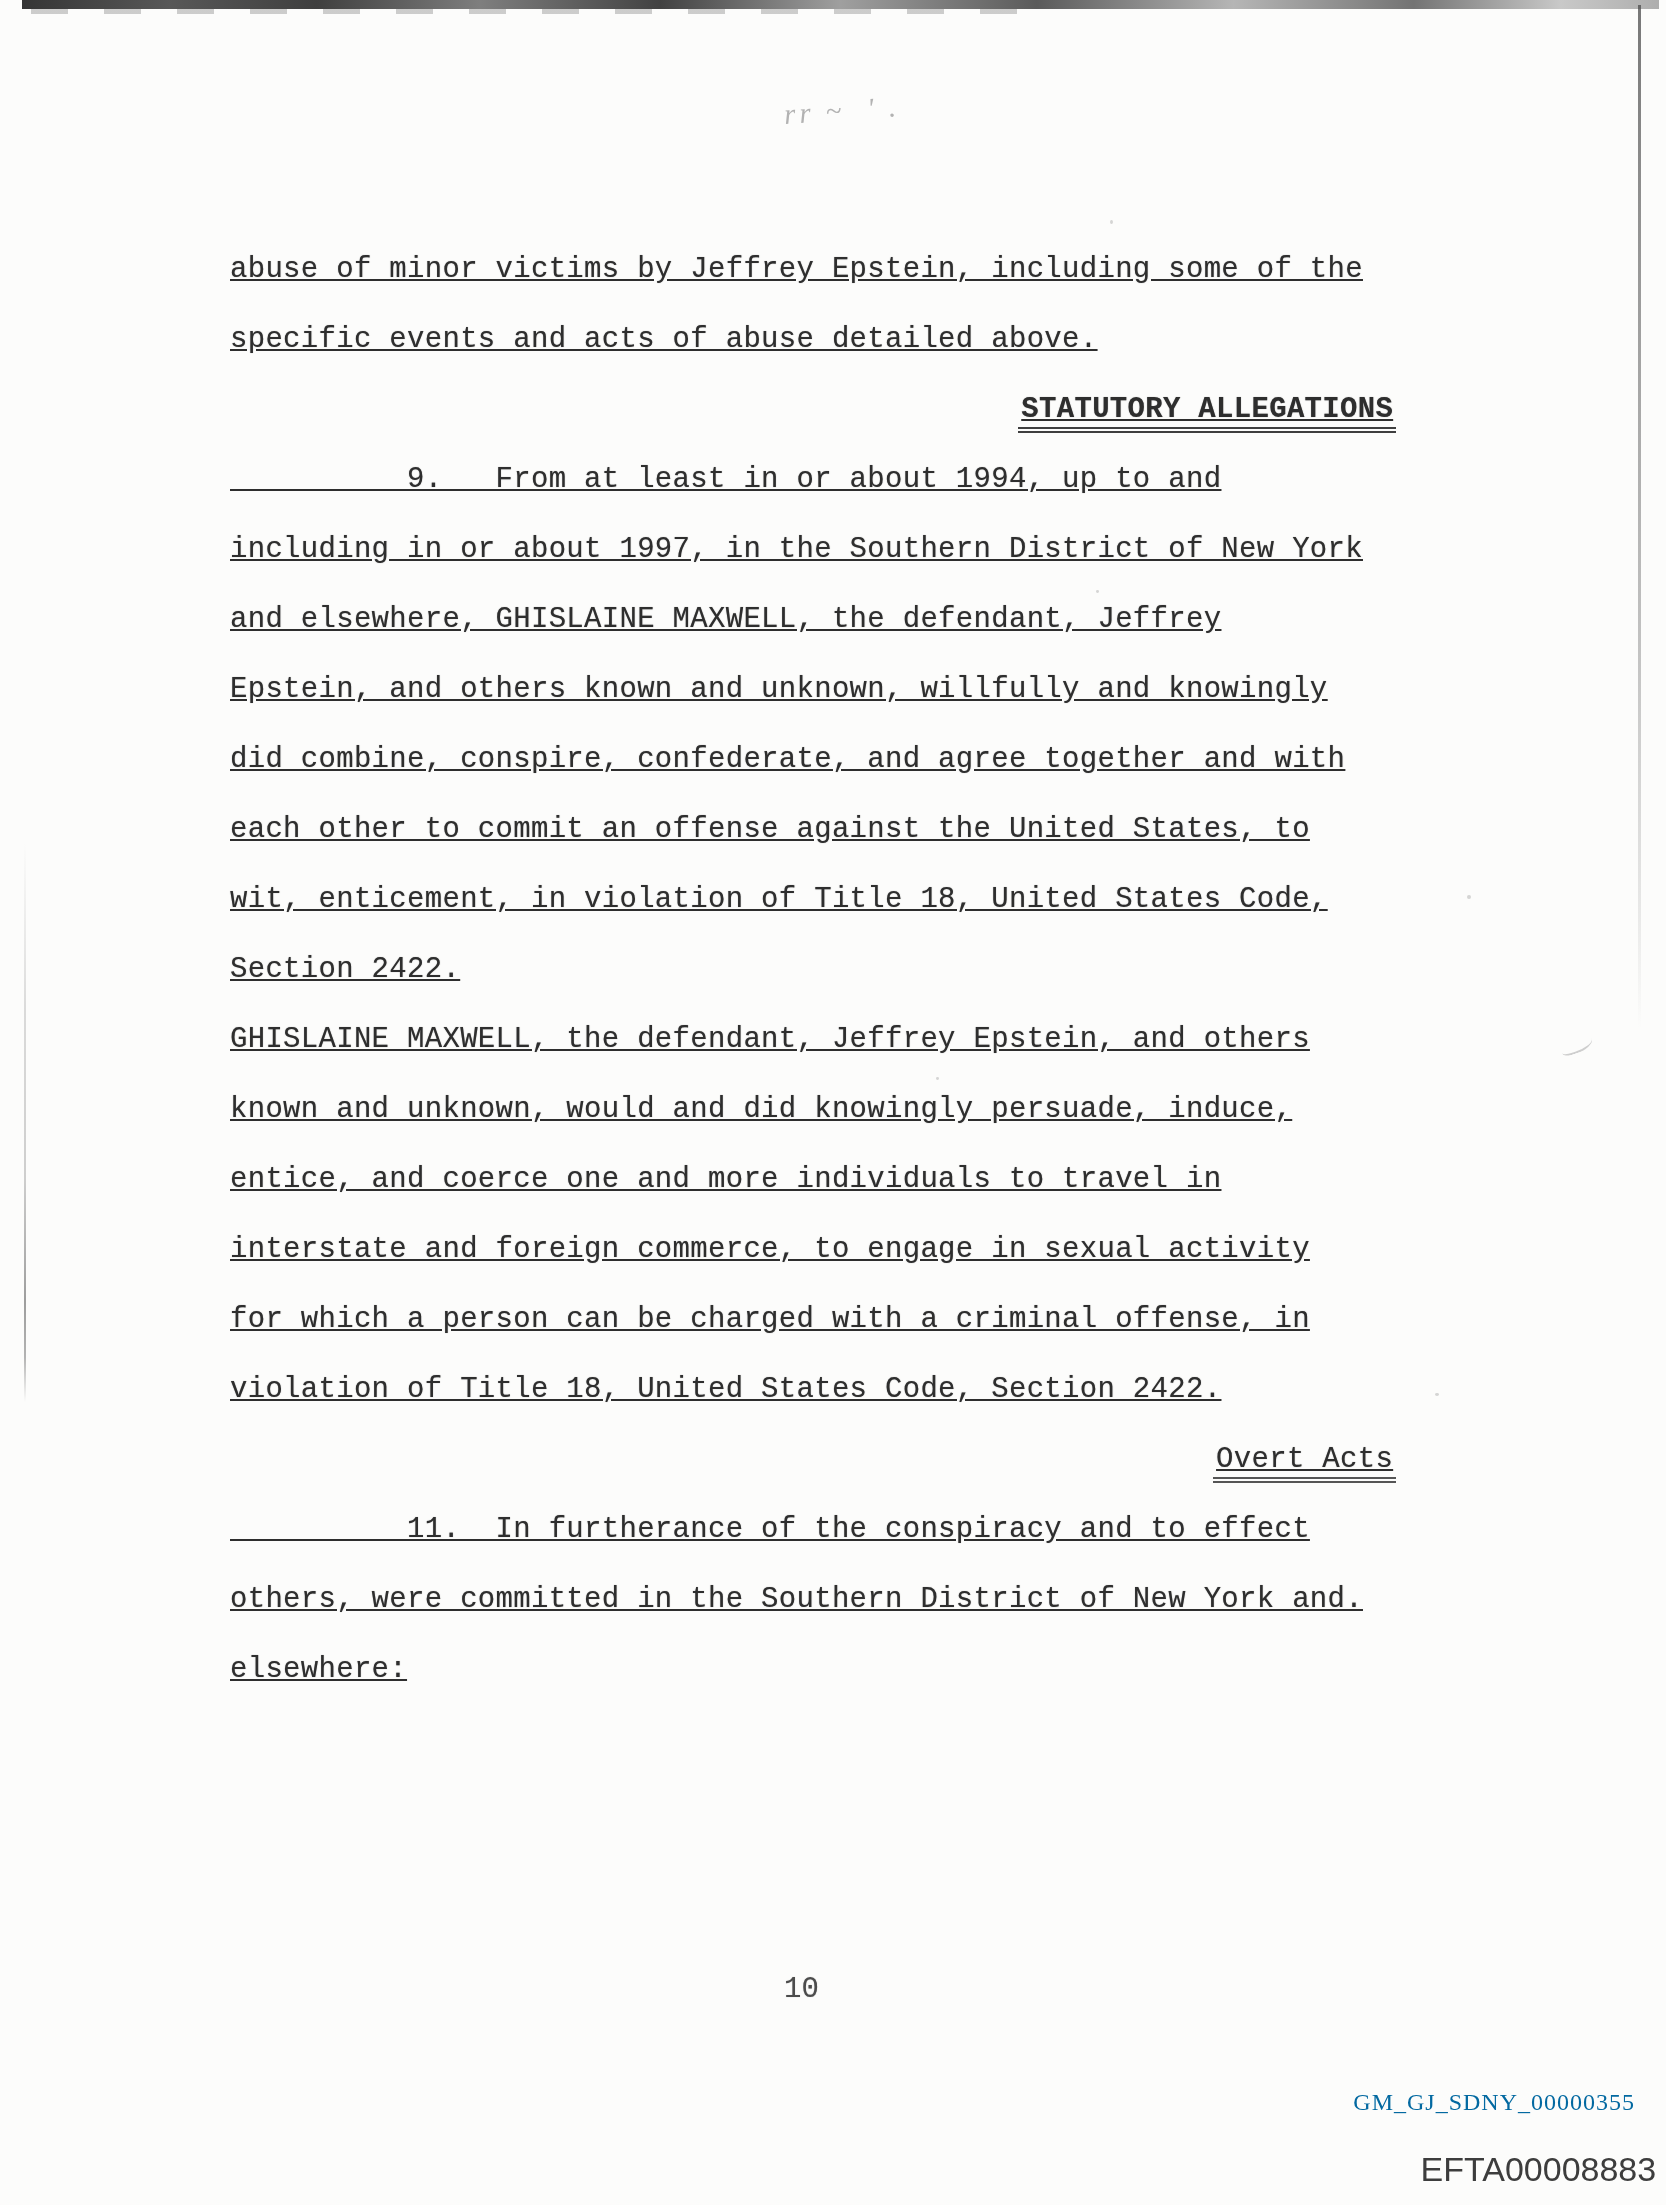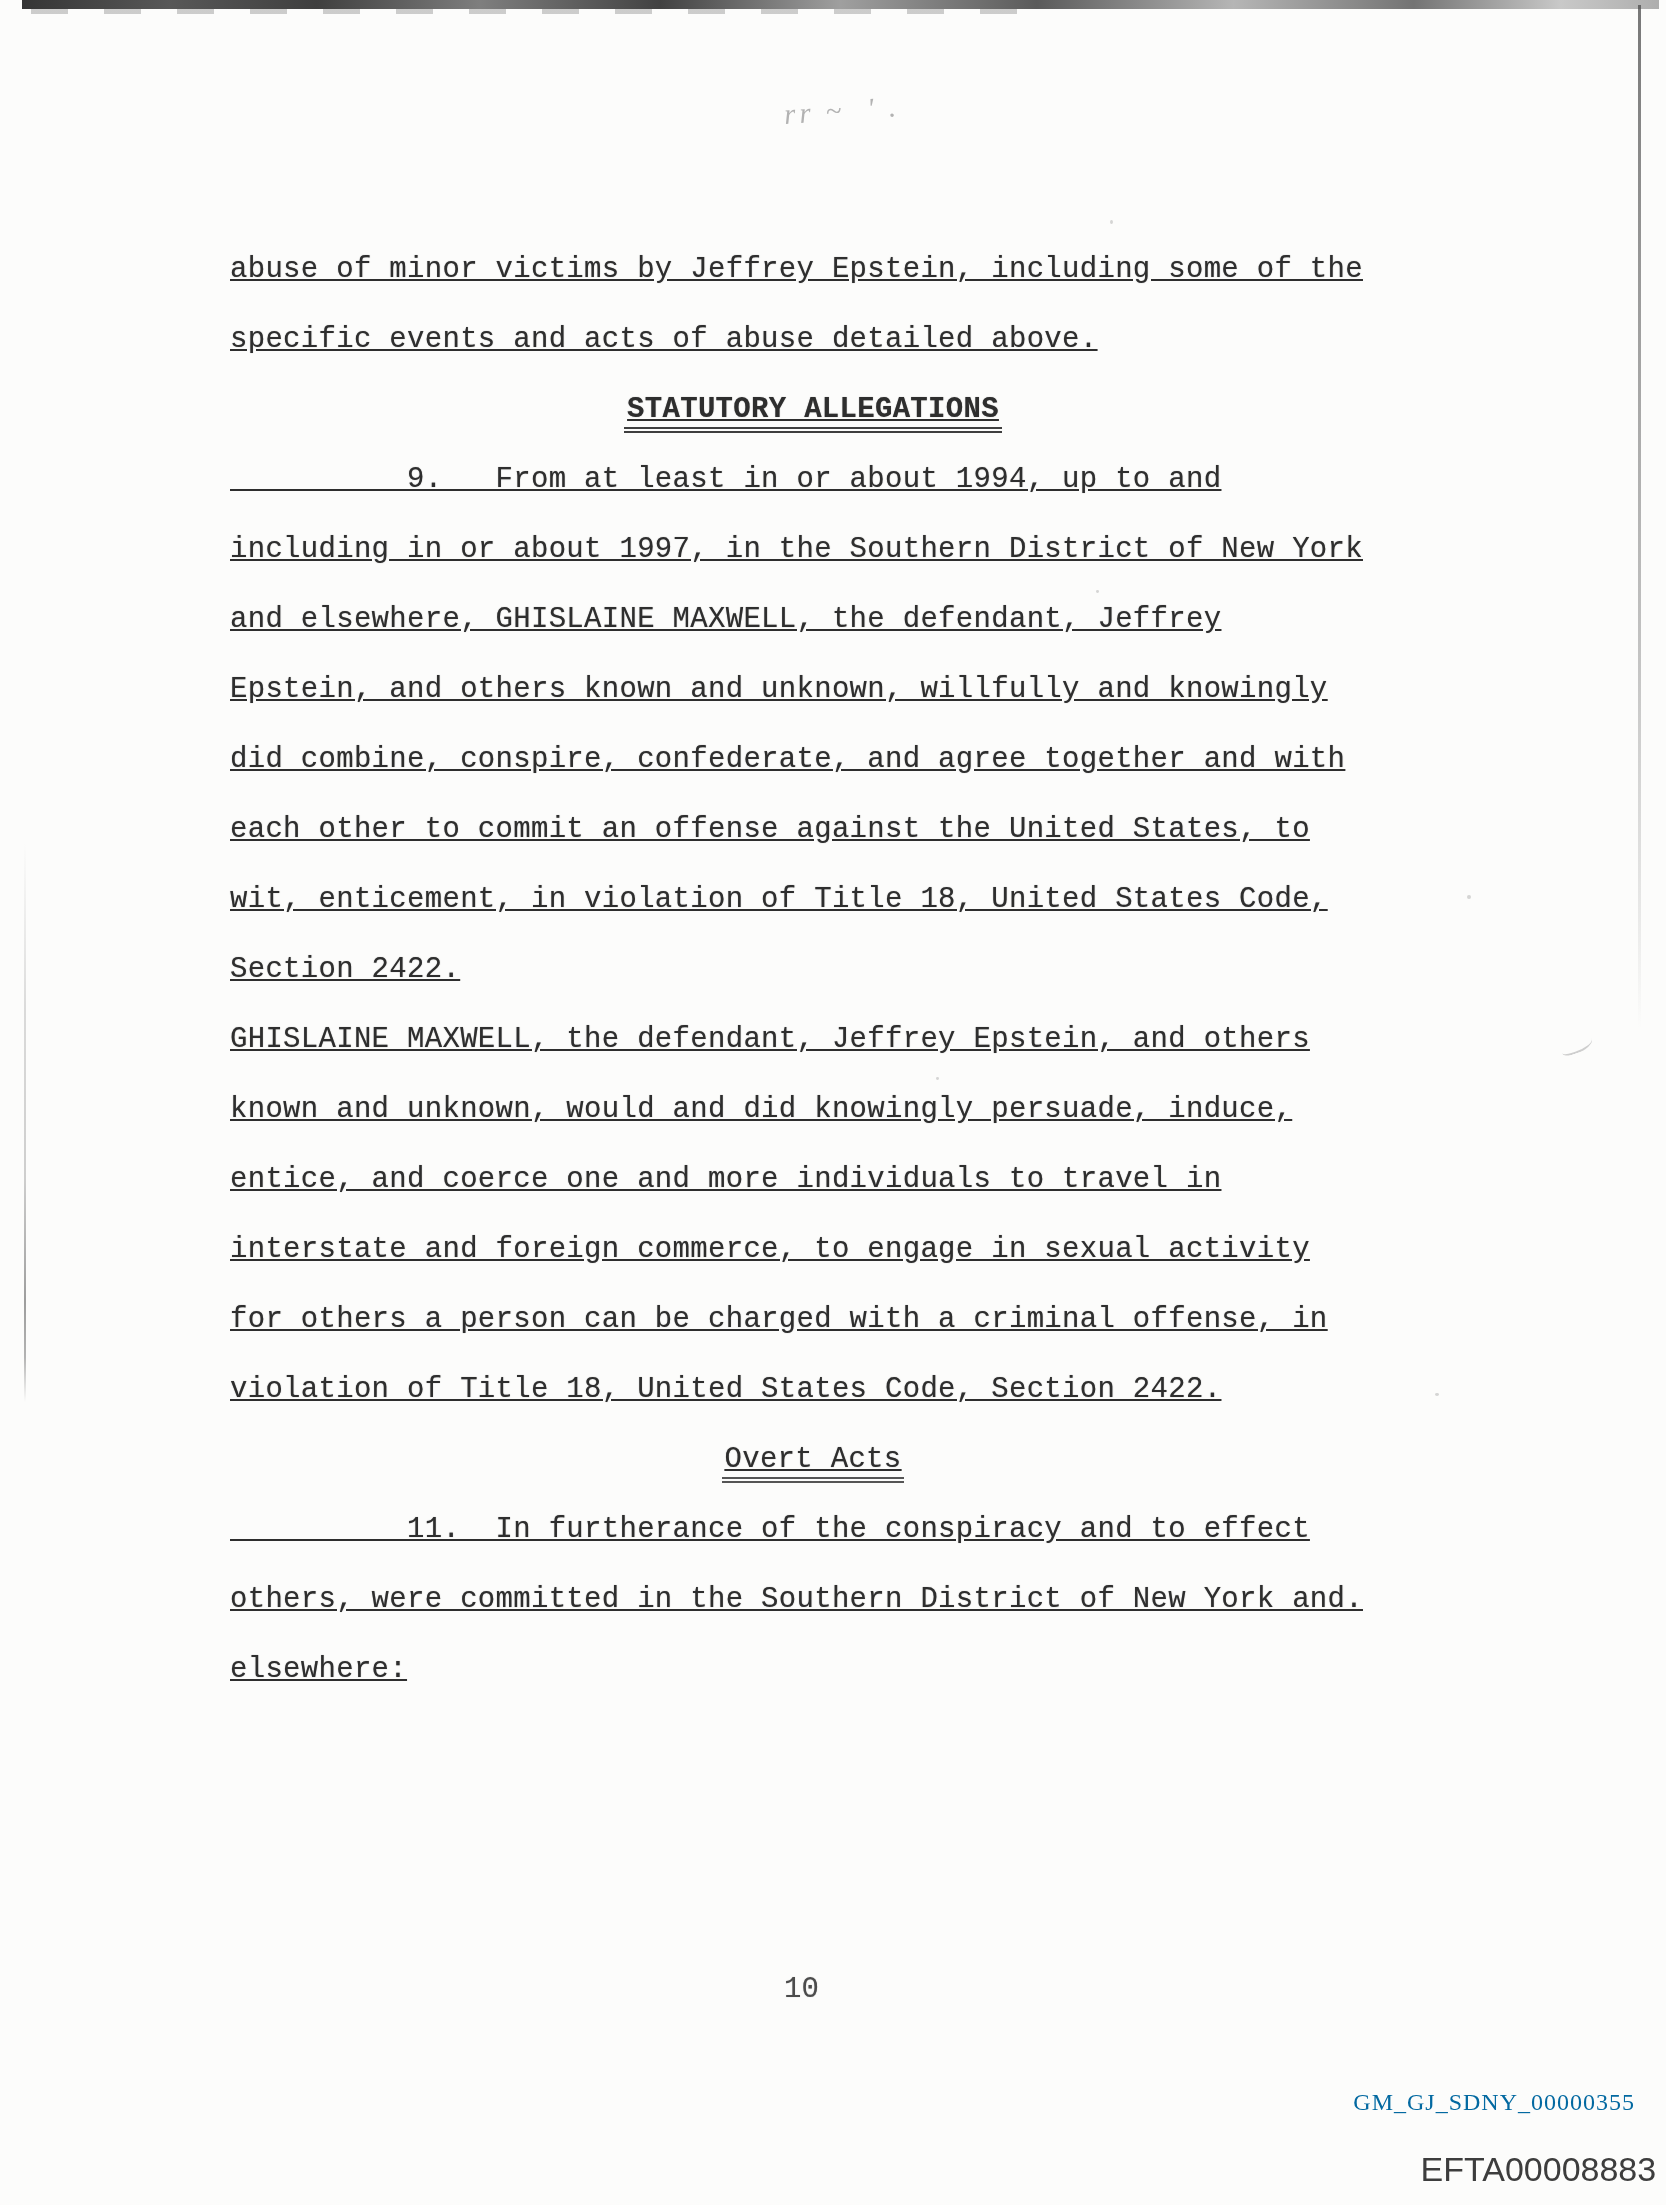--- a/index.html
+++ b/index.html
@@ -125,21 +125,21 @@
     text-decoration: underline;
   }
   .line {
     height: 70px;
     line-height: 70px;
     white-space: pre;
     text-shadow: 0 0 1px rgba(46,46,46,0.5);
   }
   .line.heading-bold,
   .line.heading {
-    text-align: center;
+    text-align: right;
   }
   .line.heading-bold span {
     font-weight: bold;
     border-bottom: 6.9px double rgba(42,42,42,0.9);
     padding: 0 2.9px 1px 2.9px;
   }
   .line.heading span {
     border-bottom: 6.9px double rgba(55,55,55,0.85);
     padding: 0 2.9px 1px 2.9px;
   }
@@ -198,21 +198,21 @@
       <div class="line"><span>and elsewhere, GHISLAINE MAXWELL, the defendant, Jeffrey</span></div>
       <div class="line"><span>Epstein, and others known and unknown, willfully and knowingly</span></div>
       <div class="line"><span>did combine, conspire, confederate, and agree together and with</span></div>
       <div class="line"><span>each other to commit an offense against the United States, to</span></div>
       <div class="line"><span>wit, enticement, in violation of Title 18, United States Code,</span></div>
       <div class="line"><span>Section 2422.</span></div>
       <div class="line"><span>GHISLAINE MAXWELL, the defendant, Jeffrey Epstein, and others</span></div>
       <div class="line"><span>known and unknown, would and did knowingly persuade, induce,</span></div>
       <div class="line"><span>entice, and coerce one and more individuals to travel in</span></div>
       <div class="line"><span>interstate and foreign commerce, to engage in sexual activity</span></div>
-      <div class="line"><span>for others a person can be charged with a criminal offense, in</span></div>
+      <div class="line"><span>for which a person can be charged with a criminal offense, in</span></div>
       <div class="line"><span>violation of Title 18, United States Code, Section 2422.</span></div>
       <div class="line heading"><span>Overt Acts</span></div>
       <div class="line"><span>          11.  In furtherance of the conspiracy and to effect</span></div>
       <div class="line"><span>others, were committed in the Southern District of New York and.</span></div>
       <div class="line"><span>elsewhere:</span></div>
     </div>
 
   <div class="page-number">10</div>
 
   <div class="bates-serif">GM_GJ_SDNY_00000355</div>

